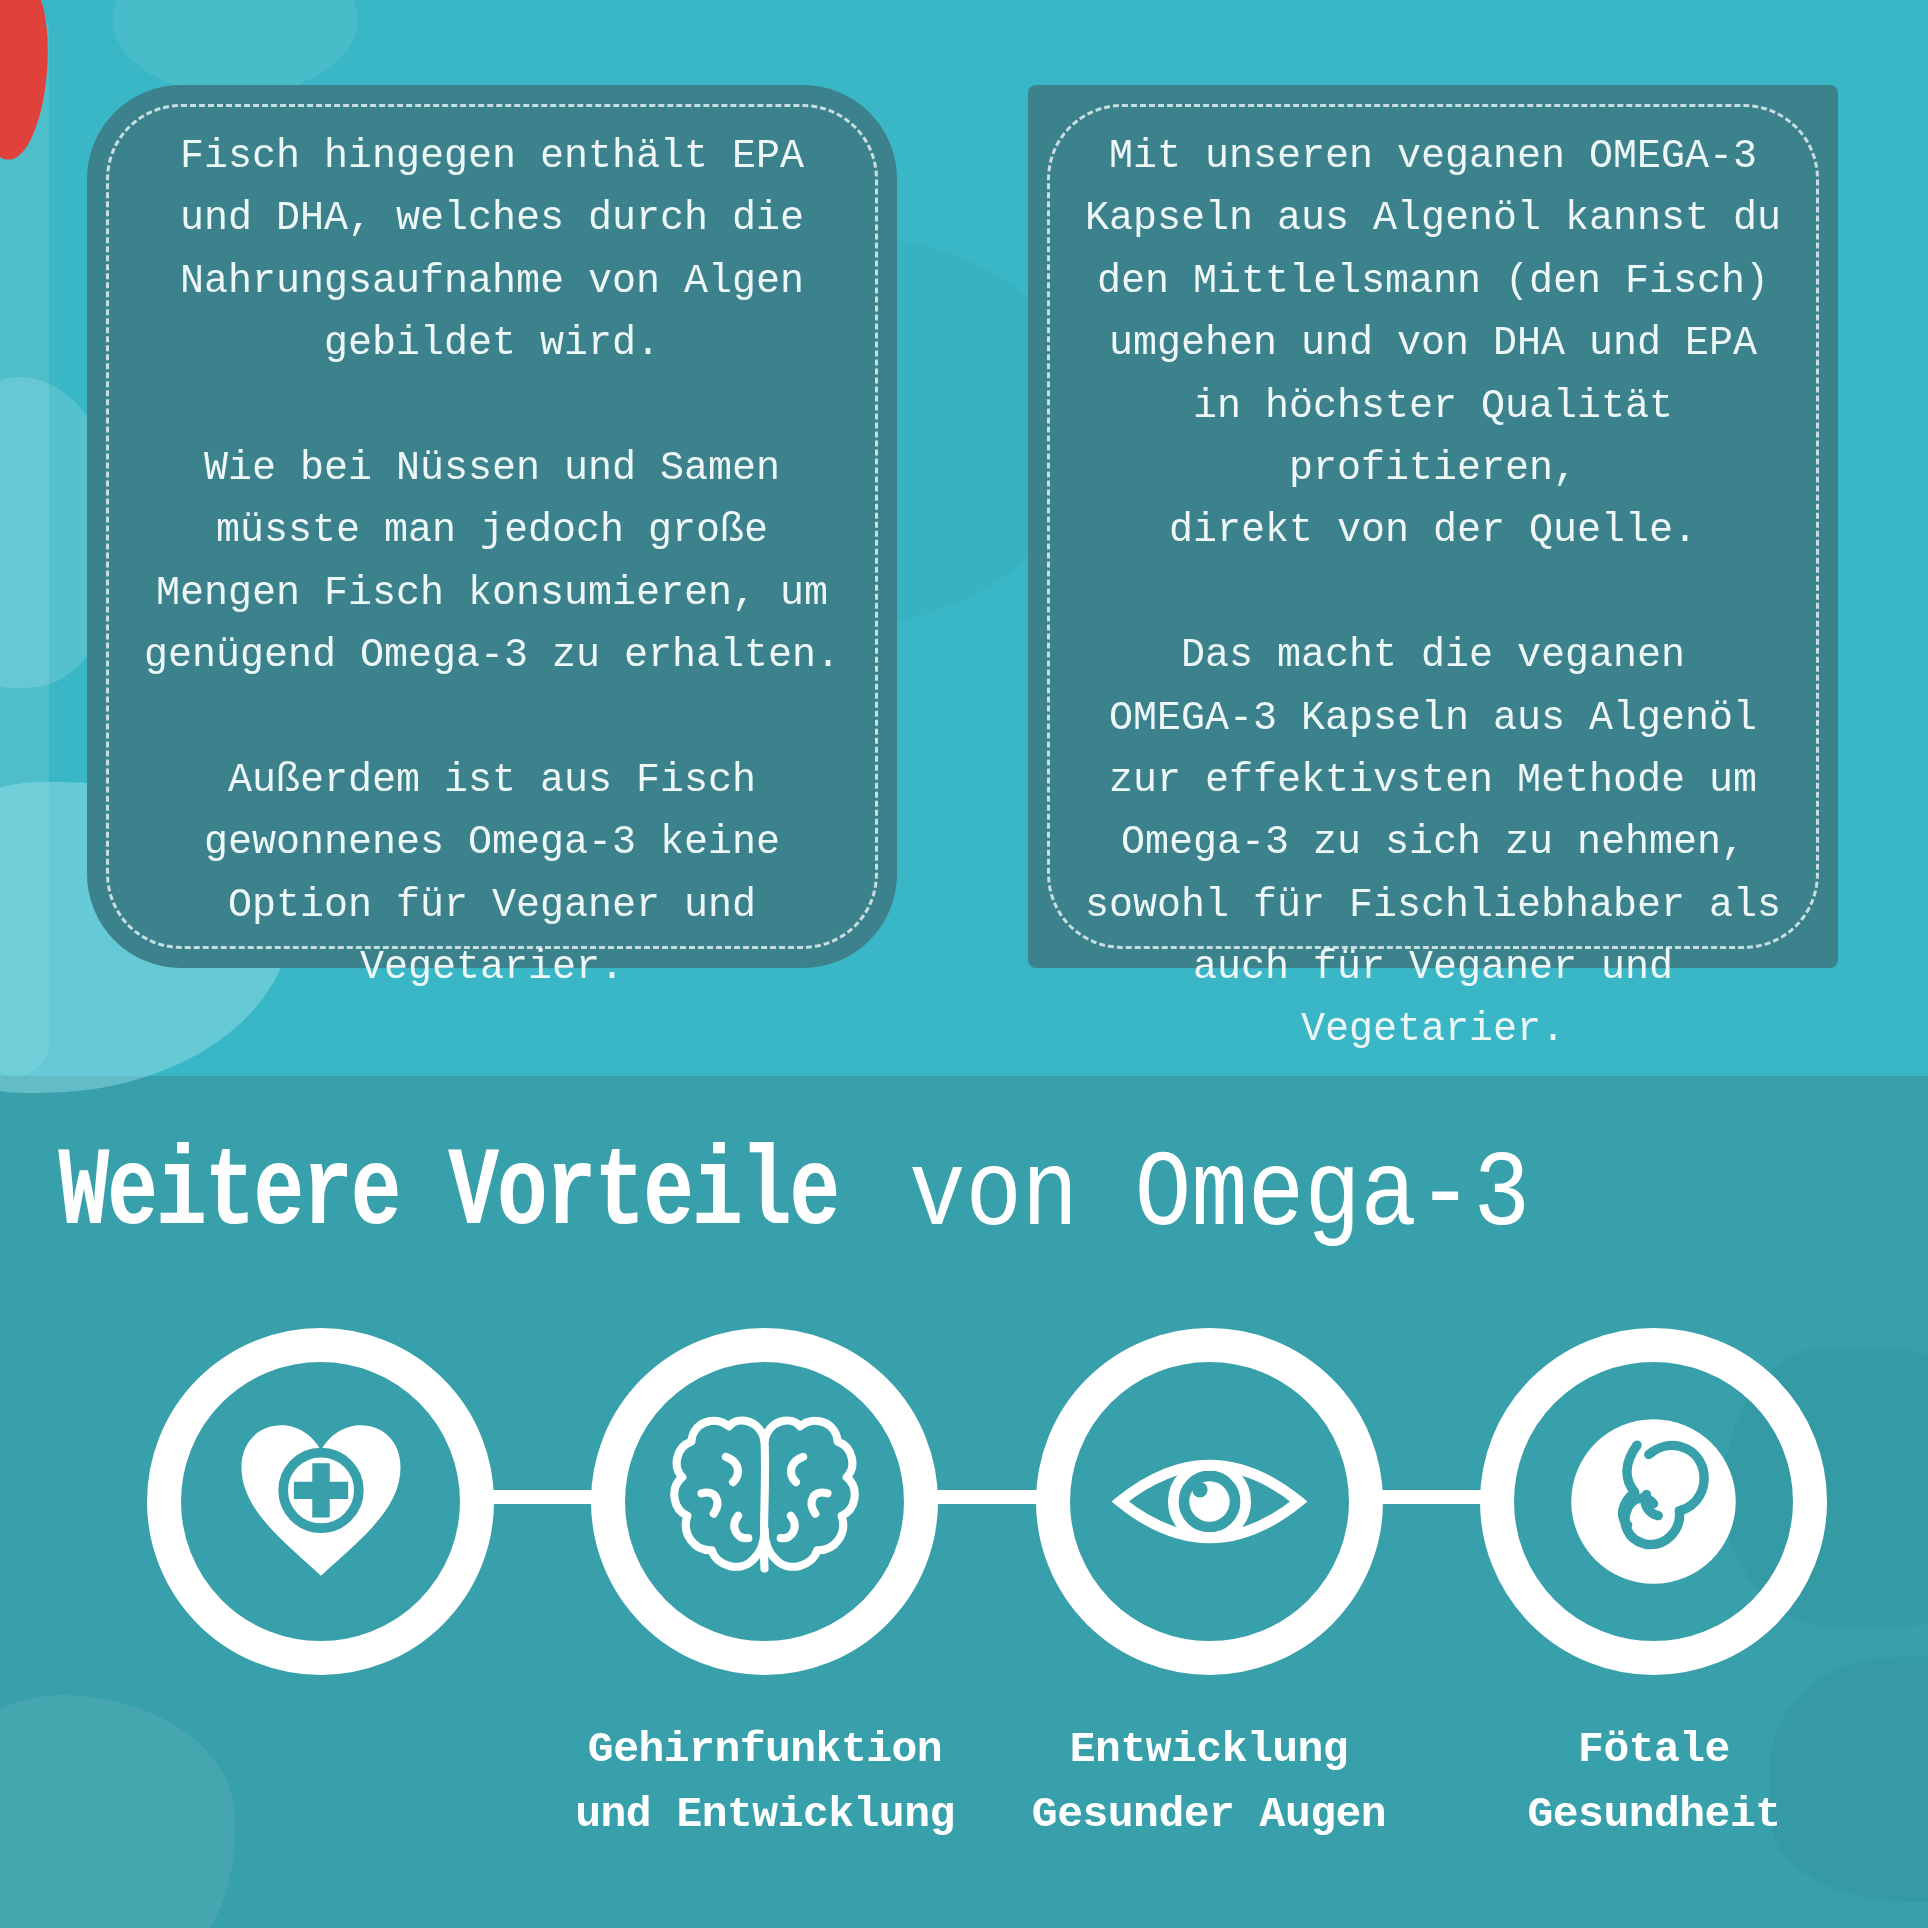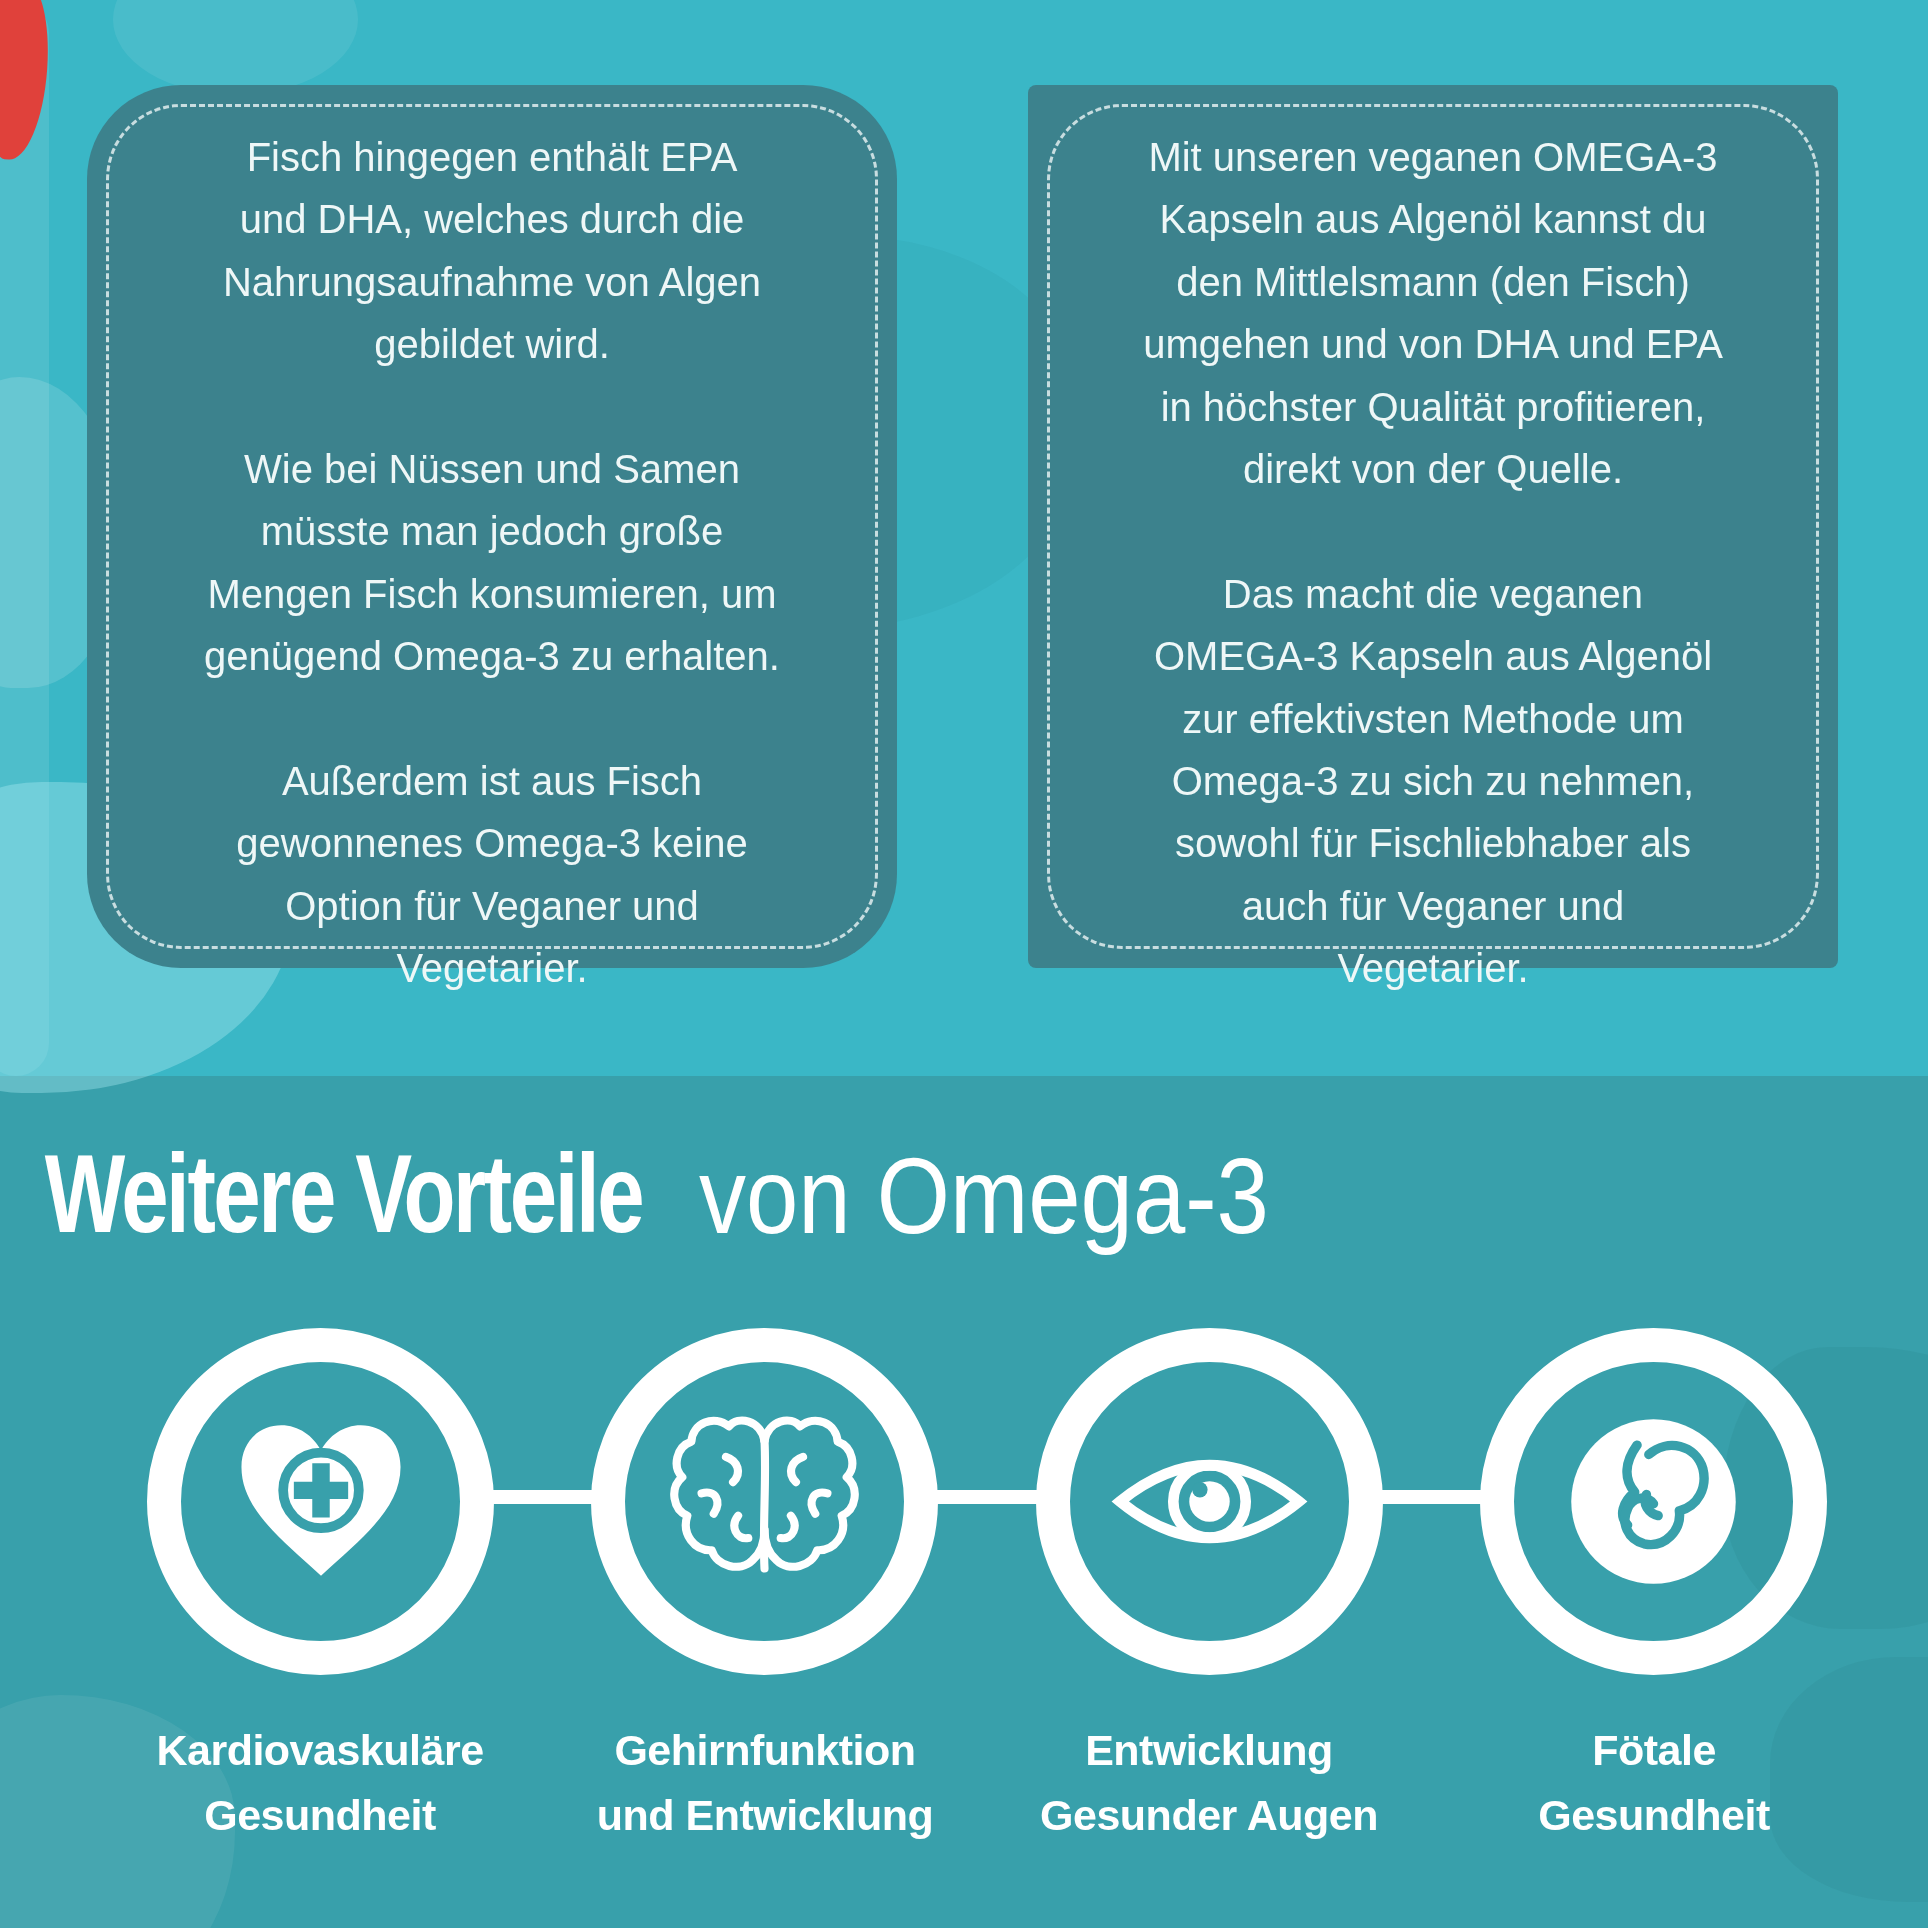--- a/index.html
+++ b/index.html
@@ -1,18 +1,18 @@
 <!DOCTYPE html>
 <html style="font-size:15px"><head>
 <meta charset="utf-8">
 <style>
   html,body{margin:0;padding:0;background:#2b9aa6;}
   .stage{
     position:relative;width:1928px;height:1928px;overflow:hidden;
-    font-family:Liberation Sans, sans-serif;
+    font-family:Liberation Mono, monospace;
     -webkit-font-smoothing:antialiased;
   }
   .band-top{position:absolute;left:0;top:0;width:1928px;height:1076px;background:#3ab7c6;}
   .band-bottom{position:absolute;left:0;top:1076px;width:1928px;height:852px;background:#38a0ab;}
 
   
   .blob{position:absolute;pointer-events:none;}
   .blob.light-strip{left:-17px;top:0;width:66px;height:1076px;background:rgba(255,255,255,0.10);border-radius:38px;}
   .blob.light-1{left:-66px;top:377px;width:188px;height:311px;background:rgba(255,255,255,0.14);border-radius:50% 60% 55% 45%/45% 55% 50% 60%;}
   .blob.light-2{left:-113px;top:782px;width:405px;height:311px;background:rgba(170,233,242,0.38);border-radius:40% 60% 65% 35%/50% 45% 60% 50%;}
@@ -146,22 +146,20 @@
     <svg class="icon-svg" width="235" height="235" viewBox="0 0 100 100">
       <circle cx="50" cy="50" r="35" fill="#ffffff"></circle>
       <g fill="none" stroke="#38a0ab" stroke-width="4" stroke-linecap="round" stroke-linejoin="round">
         <path d="M43,26 C38,33 37,40 42,46 C37,50 35,56 39,60"></path>
         <path d="M48,30 C56,23 68,26 71,36 C73,44 69,52 61,54 C62,62 55,70 46,68 C39,66 36,59 39,53 C41,48 47,47 50,51"></path>
         <path d="M52,56 C48,55 45,51 47,47"></path>
       </g>
     </svg>
   </div>
 
-  <div class="benefit-label" style="left:94px;">Kardiovaskuläre
-Gesundheit</div>
   <div class="benefit-label" style="left:539px;">Gehirnfunktion
 und Entwicklung</div>
   <div class="benefit-label" style="left:983px;">Entwicklung
 Gesunder Augen</div>
   <div class="benefit-label" style="left:1428px;">Fötale
 Gesundheit</div>
 
 </div>
 
 

